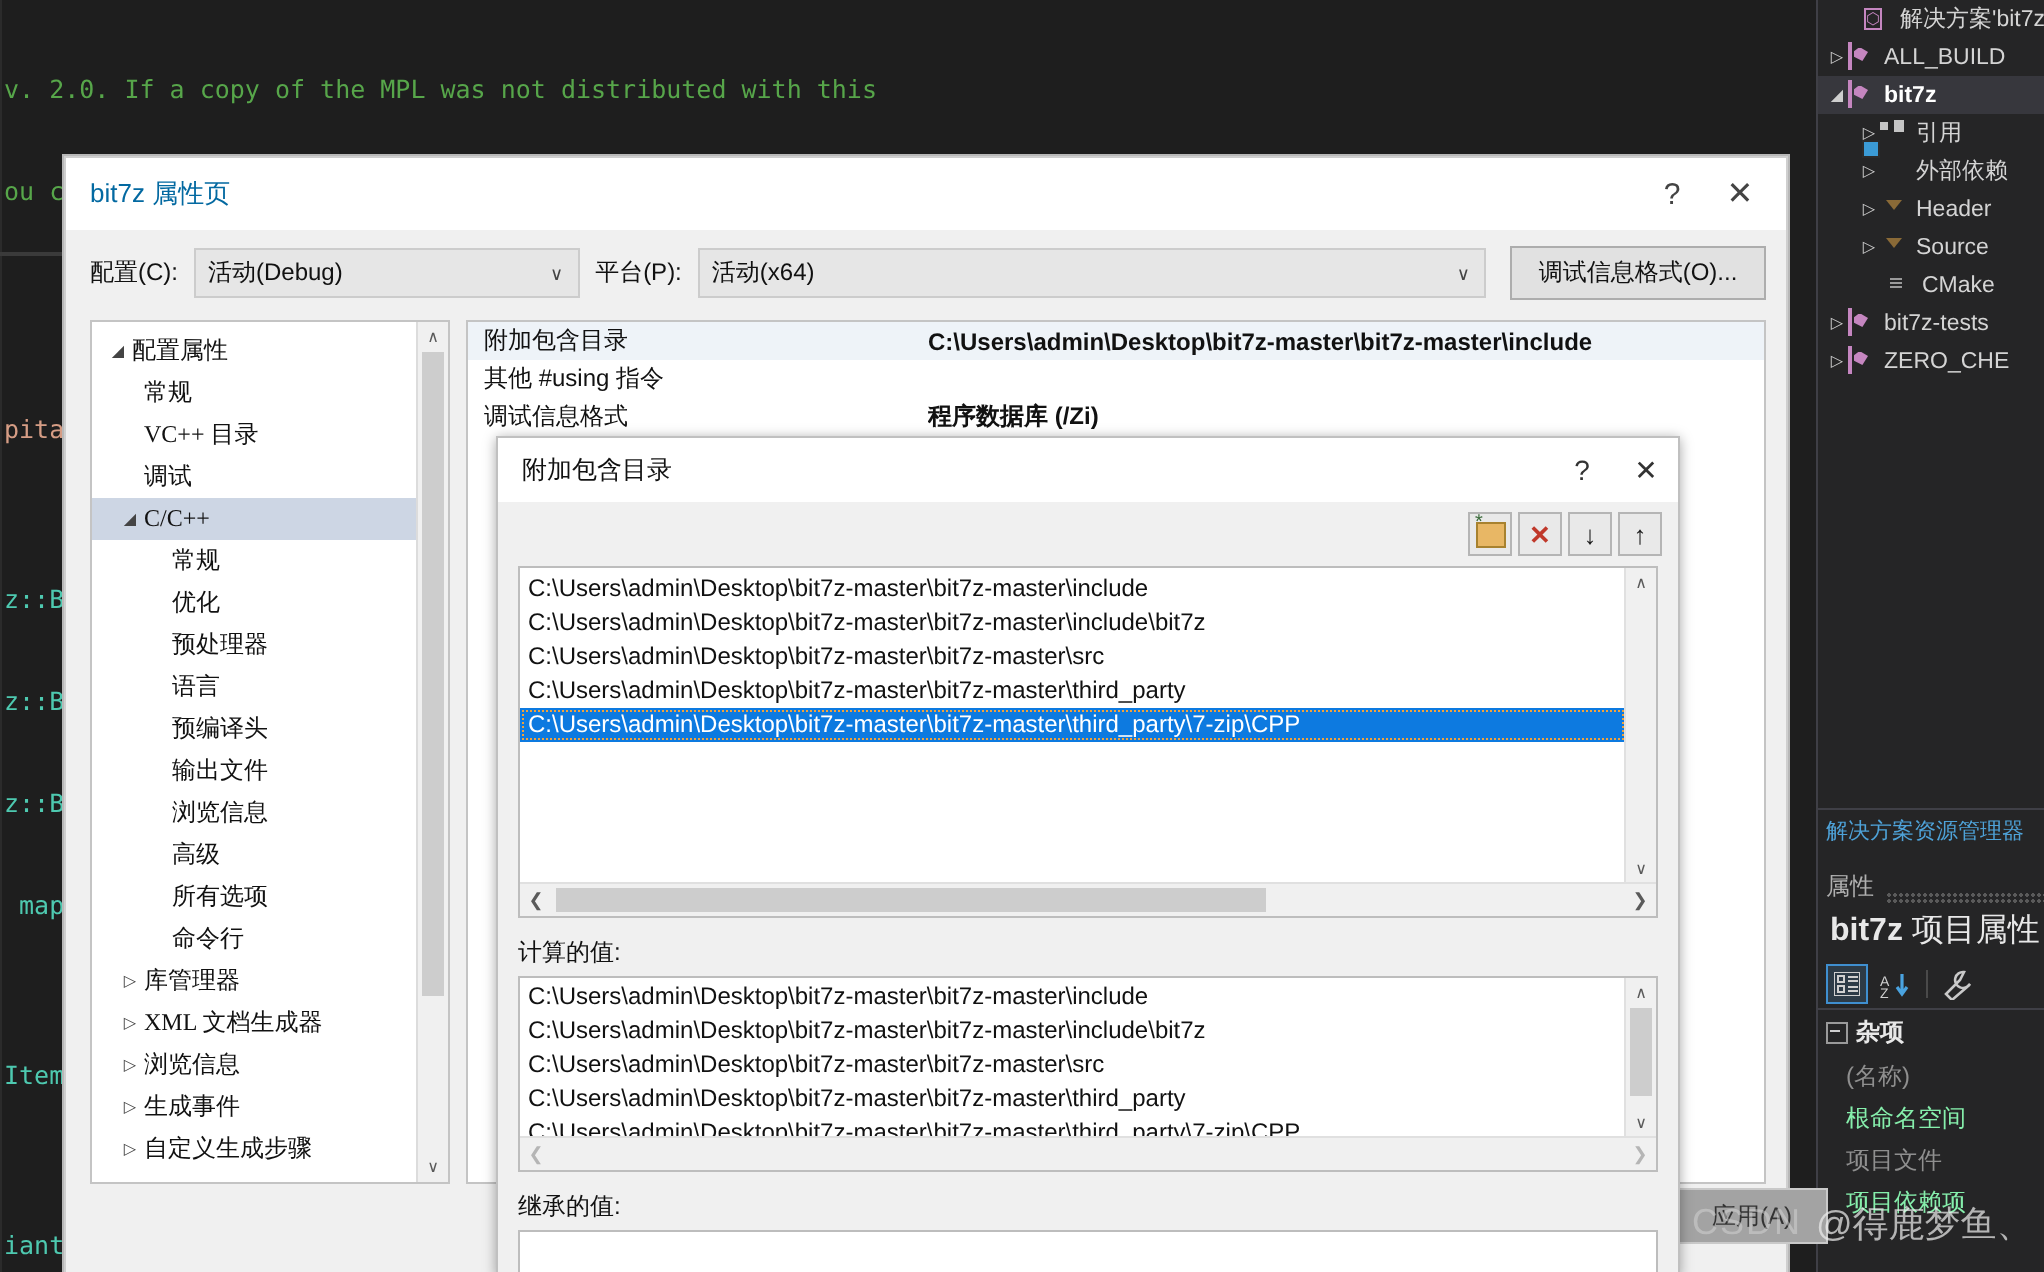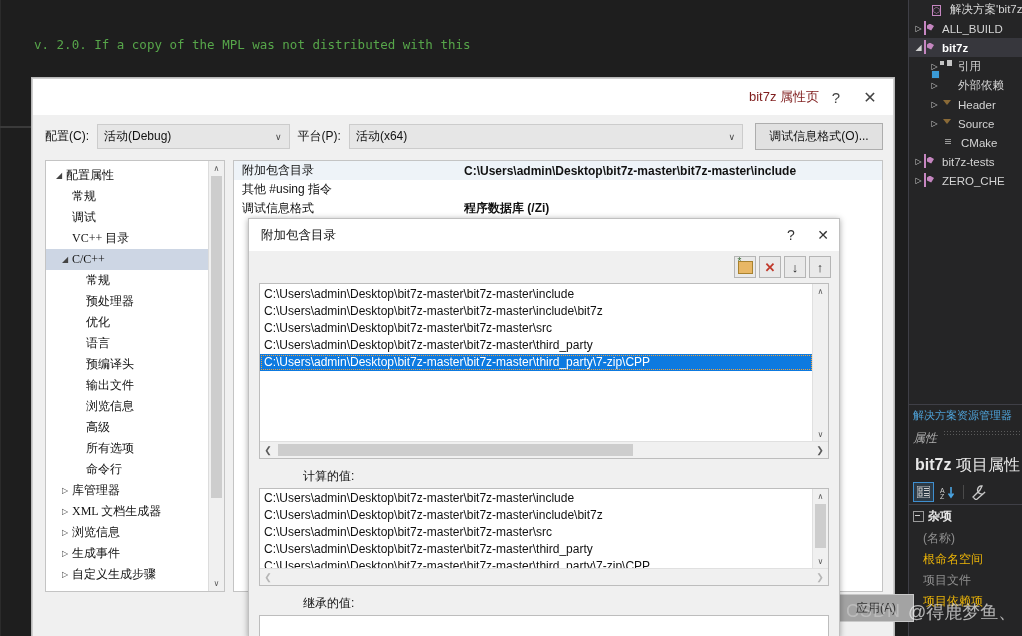--- a/index.html
+++ b/index.html
@@ -24,21 +24,21 @@
     position: absolute;
     left: 0; top: 0; width: 912px; height: 636px;
     background: #1e1e1e;
     font-family: "DejaVu Sans Mono", monospace;
     font-size: 12.5px;
     line-height: 17px;
     color: #9cdcfe;
     overflow: hidden;
     white-space: pre;
   }
-  .code-line { padding-left: 0px; margin-left: 32px; }
+  .code-line { padding-left: 0px; }
   .c-green  { color: #57a64a; }
   .c-link   { color: #5aa9d6; text-decoration: underline; }
   .c-teal   { color: #4ec9b0; }
   .c-orange { color: #d69d85; }
   .code-gutter {
     position: absolute; left: 0; top: 0; width: 1px; height: 636px;
     background: #2b2b2b;
   }
   .editor-sep {
     position: absolute; left: 0; top: 126px; width: 32px; height: 2px;
@@ -96,21 +96,21 @@
   }
   .se-tab-label {
     color: #4ea2d8; font-size: 11px; padding: 3px 4px; white-space: nowrap;
   }
 
   .props-panel {
     position: absolute; left: 0; top: 430px; width: 114px; height: 206px;
     background: #252526;
   }
   .props-title-row {
-    display:flex; align-items:flex-start; height: 22px; padding-left:4px;font-style:italic;
+    display:flex; align-items:flex-end; height: 22px; padding-left:4px;
   }
   .props-title { color:#b0b0b0; font-size: 12px;}
   .props-dots {
     flex:1; height:6px; margin-left:6px;
     background-image: radial-gradient(#5a5a5a 0.8px, transparent 0.9px);
     background-size: 3px 3px;
   }
   .props-subtitle {
     color: #e8e8e8; font-size: 16px; padding: 3px 6px 4px 6px; white-space:nowrap;
   }
@@ -120,21 +120,21 @@
     border-bottom:1px solid #3f3f46;
   }
   .ptb-btn { width:19px; height:18px; display:flex; align-items:center; justify-content:center;}
   .ptb-btn.active { border:1px solid #3f8fd0; background:#2d3b47;}
   .ptb-sep { width:1px; height:14px; background:#4a4a4a; margin:0 2px;}
   .props-group {
     display:flex; align-items:center; gap:4px; padding:3px 4px; color:#e8e8e8; font-size:12px;
   }
   .grp-box { width:9px; height:9px; border:1px solid #9a9a9a; position:relative;}
   .grp-box::after{content:""; position:absolute; left:1px; top:3px; width:5px; height:1px; background:#cfcfcf;}
-  .props-row { padding:2px 4px 2px 14px; font-size:12px; color:#eab308; white-space:nowrap;}
+  .props-row { padding:2px 4px 2px 14px; font-size:12px; color:#86efac; white-space:nowrap;}
   .props-row.dim { color:#8f8f8f; }
 
   
   .watermark-csdn {
     position:absolute; left:846px; top:601px;
     color: rgba(220,220,220,0.45); font-size: 18px; letter-spacing:1px;
     font-family:"Liberation Sans", sans-serif; pointer-events:none;
   }
   .watermark-name {
     position:absolute; left:908px; top:600px;
@@ -148,21 +148,21 @@
     background: #f0f0f0;
     border: 1px solid #cfcfcf;
     box-shadow: 0 0 0 1px #b8b8b8;
     color: #000;
     font-size: 12px;
   }
   .dlg-titlebar {
     height: 36px; background:#ffffff; display:flex; align-items:center;
     padding: 0 6px 0 12px;
   }
-  .dlg-title { flex:1; color:#7f1d1d; font-size:13px;text-align:right;}
+  .dlg-title { flex:1; color:#0369a1; font-size:13px;}
   .dlg-tb-btn {
     width:34px; height:30px; display:flex; align-items:center; justify-content:center;
     color:#444; font-size:15px;
   }
   .dlg-tb-btn.close { font-size:16px; }
 
   .cfg-bar {
     display:flex; align-items:center; gap:8px;
     padding: 8px 10px 10px 12px;
   }
@@ -247,21 +247,21 @@
   .lst-item {
     height:17px; line-height:17px; padding-left:4px; font-size:12px; color:#111; white-space:nowrap;
   }
   .lst-item.sel { background:#0d7ae0; color:#ffffff; outline:1px dotted #f0a23c; outline-offset:-2px;}
   .lst-vsb { position:absolute; right:0; top:0; width:15px; bottom:16px; background:#f0f0f0; border-left:1px solid #e0e0e0;}
   .lst-hsb { position:absolute; left:0; right:0; bottom:0; height:16px; background:#f0f0f0; border-top:1px solid #e0e0e0; display:flex; align-items:center;}
   .hsb-arrow { width:16px; height:16px; display:flex; align-items:center; justify-content:center; font-size:9px; color:#5a5a5a;}
   .hsb-track { flex:1; position:relative; height:16px;}
   .hsb-thumb { position:absolute; left:2px; top:2px; height:12px; background:#cdcdcd;}
 
-  .sec-label { padding: 9px 10px 3px 10px; font-size:12px; color:#111;margin-left:44px;}
+  .sec-label { padding: 9px 10px 3px 10px; font-size:12px; color:#111;}
   .calc-wrap {
     margin:0 10px; background:#ffffff; border:1px solid #bdbdbd; position:relative;
     height: 96px; overflow:hidden;
   }
   .calc-items { position:absolute; left:0; top:0; right:15px; bottom:16px; padding-top:1px; overflow:hidden;}
   .calc-item { height:17px; line-height:17px; padding-left:4px; font-size:12px; color:#111; white-space:nowrap;}
   .calc-vsb { position:absolute; right:0; top:0; width:15px; bottom:16px; background:#f0f0f0; border-left:1px solid #e0e0e0;}
   .calc-hsb { position:absolute; left:0; right:0; bottom:0; height:16px; background:#f0f0f0; border-top:1px solid #e0e0e0; display:flex; align-items:center;}
   .inh-wrap {
     margin:0 10px; background:#ffffff; border:1px solid #bdbdbd; height:24px;
@@ -437,37 +437,37 @@
       <div class="pp-tree">
         <div class="pp-tree-inner">
           <div class="tr-row" style="padding-left:6px">
             <span class="tr-exp">◢</span>
             <span class="tr-lbl">配置属性</span>
           </div>
           <div class="tr-row" style="padding-left:26px">
             <span class="tr-lbl">常规</span>
           </div>
           <div class="tr-row" style="padding-left:26px">
+            <span class="tr-lbl">VC++ 目录</span>
+          </div>
+          <div class="tr-row" style="padding-left:26px">
             <span class="tr-lbl">调试</span>
-          </div>
-          <div class="tr-row" style="padding-left:26px">
-            <span class="tr-lbl">VC++ 目录</span>
           </div>
           <div class="tr-row sel" style="padding-left:12px">
             <span class="tr-exp">◢</span>
             <span class="tr-lbl">C/C++</span>
           </div>
           <div class="tr-row" style="padding-left:40px">
             <span class="tr-lbl">常规</span>
           </div>
           <div class="tr-row" style="padding-left:40px">
+            <span class="tr-lbl">优化</span>
+          </div>
+          <div class="tr-row" style="padding-left:40px">
             <span class="tr-lbl">预处理器</span>
-          </div>
-          <div class="tr-row" style="padding-left:40px">
-            <span class="tr-lbl">优化</span>
           </div>
           <div class="tr-row" style="padding-left:40px">
             <span class="tr-lbl">语言</span>
           </div>
           <div class="tr-row" style="padding-left:40px">
             <span class="tr-lbl">预编译头</span>
           </div>
           <div class="tr-row" style="padding-left:40px">
             <span class="tr-lbl">输出文件</span>
           </div>

